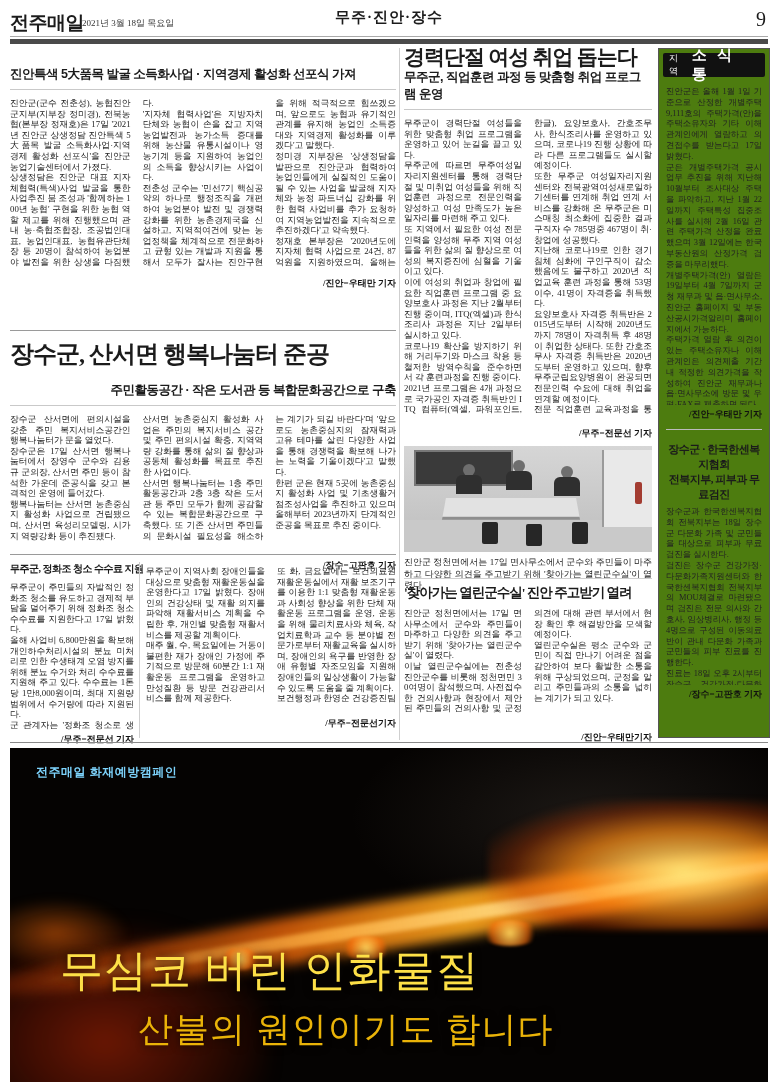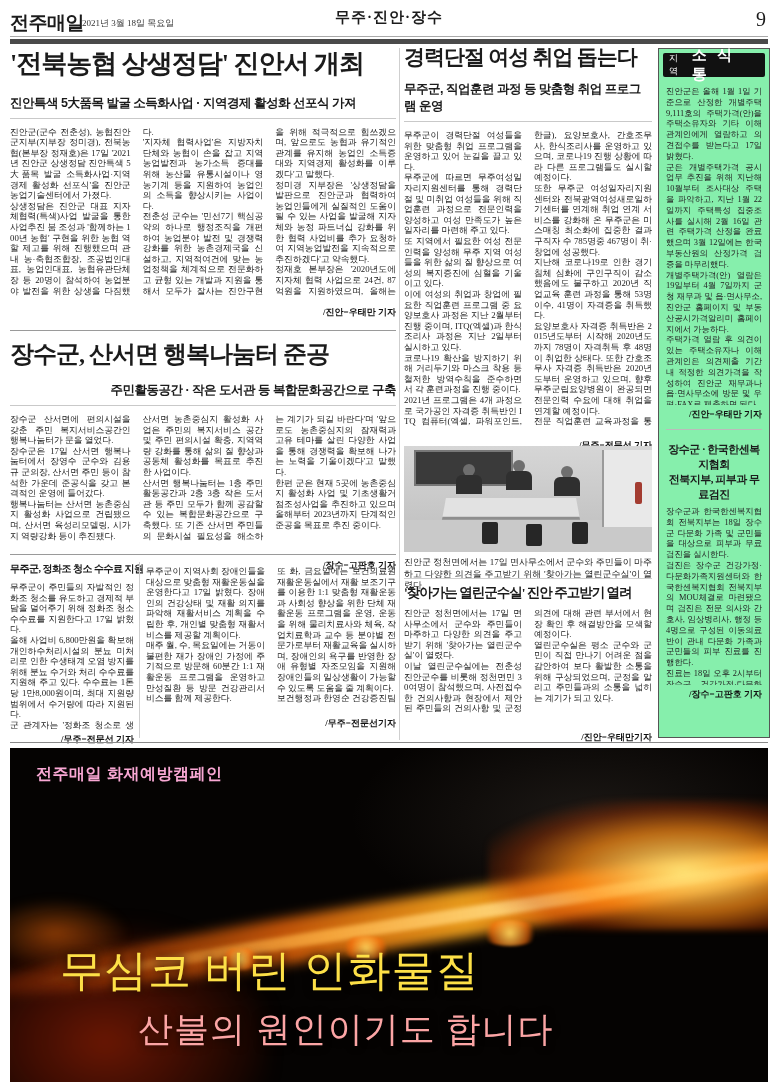--- a/index.html
+++ b/index.html
@@ -32,21 +32,21 @@
   .byline { font-size:9px; font-weight:bold; text-align:right; color:#111; margin-top:3px; }
   .cols3 { column-count:3; column-gap:12px; }
   .cols2 { column-count:2; column-gap:12px; }
 
   
   .art-nonghyup { position:absolute; left:10px; top:50px; width:386px; }
   .art-nonghyup .subhead { margin-top:16px; }
   .art-nonghyup .bodytext { margin-top:8px; height:176px; }
 
   .art-career { position:absolute; left:404px; top:46px; width:248px; }
-  .art-career .subhead { margin-top:12px; }
+  .art-career .subhead { }
   .art-career .bodytext { margin-top:8px; height:306px; }
 
   .art-happy { position:absolute; left:10px; top:338px; width:386px; }
   .art-happy .subhead { margin-top:12px;text-align:right; }
   .art-happy .bodytext { margin-top:8px; height:142px; }
 
   .art-septic { position:absolute; left:10px; top:562px; width:124px; }
   .art-septic .bodytext { margin-top:6px; height:148px; }
 
   .art-rehab { position:absolute; left:146px; top:560px; width:250px; }
@@ -62,21 +62,21 @@
   .ph-cab { position:absolute; right:0; top:4%; width:20%; height:72%; background:#e9e9e9; border-left:2px solid #9a9a9a; }
   .ph-ext { position:absolute; right:4%; top:34%; width:7px; height:22px; background:#a33c31; border-radius:2px; }
   .ph-table { position:absolute; left:16%; top:48%; width:54%; height:22%; background:#e2e2e2; border-bottom:3px solid #8e8e8e; transform:perspective(120px) rotateX(18deg); }
   .ph-person { position:absolute; width:26px; height:30px; }
   .ph-person .head { position:absolute; left:7px; top:0; width:12px; height:12px; border-radius:50%; background:#6e6e6e; }
   .ph-person .torso { position:absolute; left:0; top:11px; width:26px; height:19px; border-radius:6px 6px 0 0; background:#2f2f2f; }
   .ph-chair { position:absolute; width:16px; height:22px; background:#262626; border-radius:2px; }
   .caption { position:absolute; left:404px; top:557px; width:248px; font-size:9px; line-height:11.5px; color:#222; text-align:justify; word-break:break-all; }
 
   
-  .sidebar { position:absolute; left:658px; top:48px; width:112px; height:690px; border:1px solid #555; background:#86efac; }
+  .sidebar { position:absolute; left:658px; top:48px; width:112px; height:690px; border:1px solid #555; background:#4d7c0f; }
   .sb-header { position:relative; margin:4px; height:24px; background:#111; color:#fff; display:flex; align-items:center; padding:0 6px; border-radius:2px; }
   .sb-kicker { font-size:9px; margin-right:5px; font-family:"Liberation Sans",sans-serif; }
   .sb-title { font-size:15px; font-weight:bold; letter-spacing:3px; font-family:"Liberation Sans",sans-serif; }
   .sb-item { padding:6px 7px 2px 7px; }
   .sb-item-title { font-size:11px; font-weight:bold; text-align:center; line-height:15px; letter-spacing:-0.5px; margin-bottom:5px; }
   .sb-body { font-size:8.4px; line-height:10.8px; text-align:justify; word-break:break-all; white-space:pre-line; color:#222; overflow:hidden; }
   .sb-body.b1 { height:318px; }
   .sb-body.b2 { height:178px; }
   .sb-sep { height:1px; background:#bbb; margin:6px 7px; }
 
@@ -105,40 +105,39 @@
     transform:rotate(-9deg);
     background:linear-gradient(90deg, transparent, rgba(255,180,70,0.8) 35%, rgba(255,225,140,0.95) 62%, rgba(255,245,180,1) 90%);
     filter:blur(2px); }
   .fire-cluster { position:absolute; right:-20px; top:52px; width:300px; height:130px;
     background:radial-gradient(ellipse at 65% 55%, rgba(255,230,120,0.95), rgba(255,140,20,0.7) 40%, rgba(200,60,0,0.35) 62%, transparent 78%);
     filter:blur(3px); }
   .fire-dot { position:absolute; border-radius:50%; background:radial-gradient(circle, rgba(255,210,90,0.95), rgba(255,110,10,0.6) 55%, transparent 75%); filter:blur(1.5px); }
   .fd1 { left:210px; top:200px; width:40px; height:22px; }
   .fd2 { left:330px; top:188px; width:52px; height:24px; }
   .fd3 { left:470px; top:172px; width:60px; height:26px; }
-  .campaign-label { position:absolute; left:26px; top:16px; color:#f9a8d4; font-size:16px; font-weight:bold; letter-spacing:0.5px; font-family:"Liberation Sans",sans-serif; }
+  .campaign-label { position:absolute; left:26px; top:16px; color:#7dd3fc; font-size:12px; font-weight:bold; letter-spacing:0.5px; font-family:"Liberation Sans",sans-serif; }
   .slogan1 { position:absolute; left:50px; top:194px; color:#fde047; font-size:43px; letter-spacing:1px; text-shadow:0 0 8px rgba(0,0,0,0.8); }
-  .slogan2 { position:absolute; left:128px; top:258px; color:#fca5a5; font-size:35px; letter-spacing:1px; text-shadow:0 0 8px rgba(0,0,0,0.8); }
+  .slogan2 { position:absolute; left:128px; top:258px; color:#eab308; font-size:35px; letter-spacing:1px; text-shadow:0 0 8px rgba(0,0,0,0.8); }
 </style>
 </head>
 <body>
 
 <div class="page">
 
   <div class="masthead">
     <div class="paper-name">전주매일</div>
     <div class="issue-date">2021년 3월 18일 목요일</div>
     <div class="section-name">무주·진안·장수</div>
     <div class="page-number">9</div>
   </div>
   <div class="mast-rule-thin"></div>
   <div class="mast-rule-thick"></div>
 
   <div class="art-nonghyup">
-    <div class="headline-xl">'전북농협 상생정담' 진안서 개최</div>
     <div class="subhead">진안특색 5大품목 발굴 소득화사업 · 지역경제 활성화 선포식 가져</div>
     <div class="bodytext cols3">진안군(군수 전춘성), 농협진안군지부(지부장 정미경), 전북농협(본부장 정재호)은 17일 '2021년 진안군 상생정담 진안특색 5大품목 발굴 소득화사업·지역경제 활성화 선포식'을 진안군농업기술센터에서 가졌다.
 상생정담은 진안군 대표 지자체협력(특색)사업 발굴을 통한 사업추진 붐 조성과 '함께하는 100년 농협' 구현을 위한 농협 역할 제고를 위해 진행했으며 관내 농·축협조합장, 조공법인대표, 농업인대표, 농협유관단체장 등 20명이 참석하여 농업분야 발전을 위한 상생을 다짐했다.
 '지자체 협력사업'은 지방자치단체와 농협이 손을 잡고 지역농업발전과 농가소득 증대를 위해 농산물 유통시설이나 영농기계 등을 지원하여 농업인의 소득을 향상시키는 사업이다.
 전춘성 군수는 '민선7기 핵심공약의 하나로 행정조직을 개편하여 농업분야 발전 및 경쟁력 강화를 위한 농촌경제국을 신설하고, 지역적여건에 맞는 농업정책을 체계적으로 전문화하고 균형 있는 개발과 지원을 통해서 모두가 잘사는 진안구현을 위해 적극적으로 힘쓰겠으며, 앞으로도 농협과 유기적인 관계를 유지해 농업인 소득증대와 지역경제 활성화를 이루겠다'고 말했다.
 정미경 지부장은 '상생정담을 발판으로 진안군과 협력하여 농업인들에게 실질적인 도움이 될 수 있는 사업을 발굴해 지자체와 농정 파트너십 강화를 위한 협력 사업비를 추가 요청하여 지역농업발전을 지속적으로 추진하겠다'고 약속했다.
 정재호 본부장은 '2020년도에 지자체 협력 사업으로 24건, 87억원을 지원하였으며, 올해는 농업인 실익증진을 위한 지자체협력사업 확대와 미래 농업을 이끌어 갈 청년농업인과 우수농업인을 지속적으로 육성해 농업·농촌의 지속 성장 기반을 공고히 해 '함께하는 100년 전북농협'을 구현해나갈 것'이라고 말했다.
 이날 선포식에 참석한 농업인대표들은 '벼 육묘·중소형 농기계·농작물 재해보험 지원 등 농업인에 대한 지원으로 인해 큰 힘이 되고 있으며, 앞으로도 농업인의 소득증대와 진안만의 특색 있는 사업개발에 힘써주시기를 바란다'고 말했다.</div>
     <div class="byline">/진안=우태만 기자</div>
   </div>

